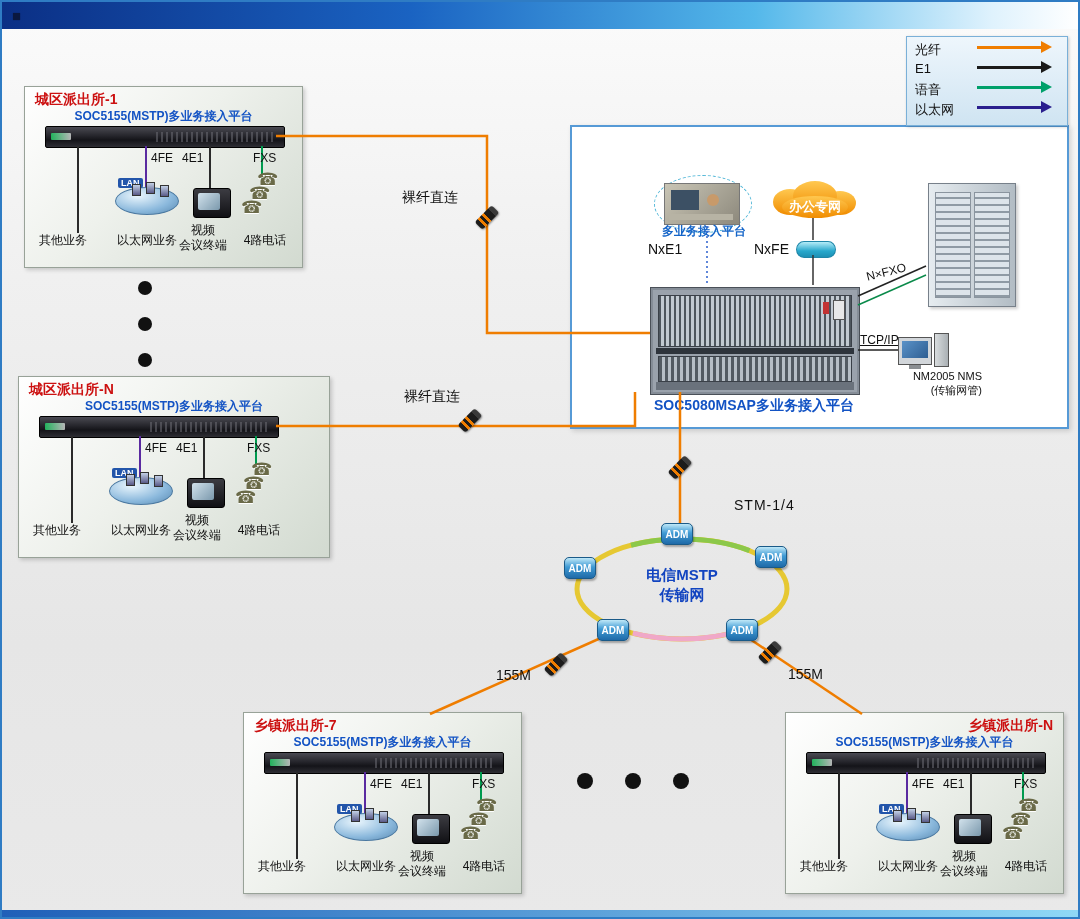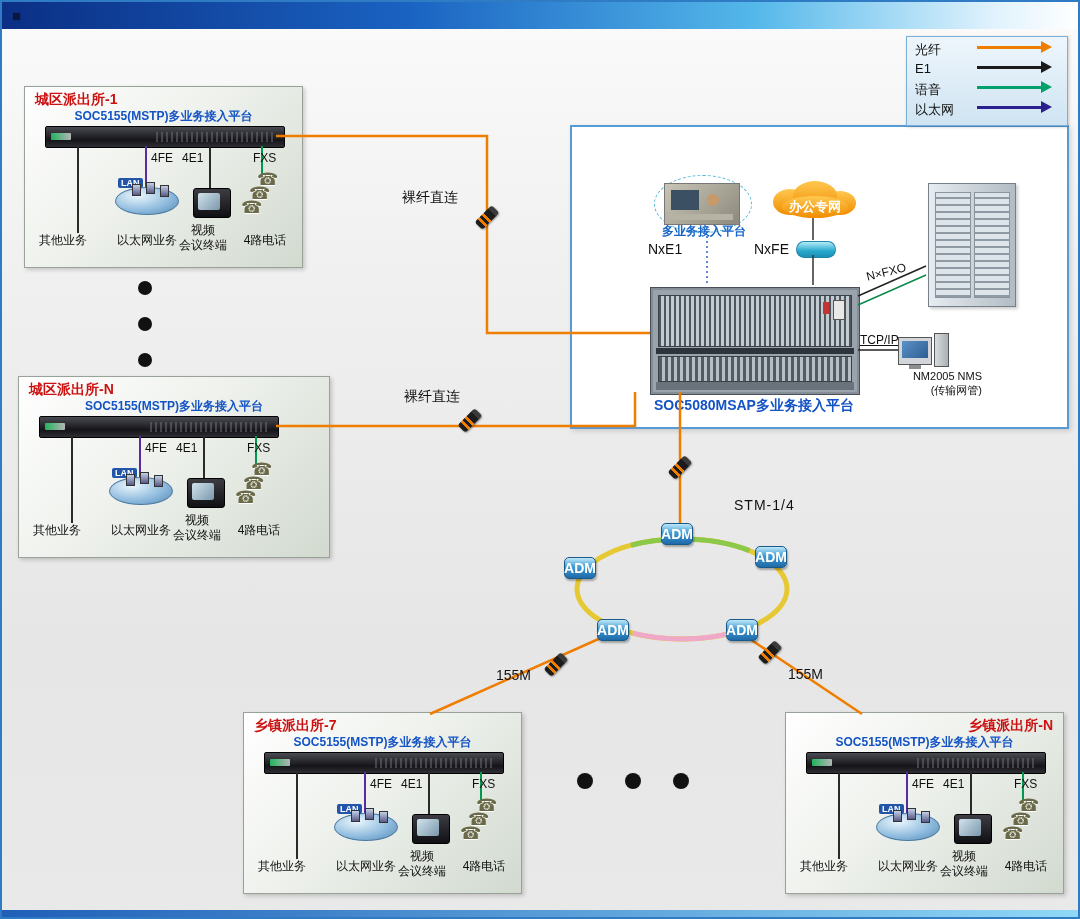--- a/index.html
+++ b/index.html
@@ -96,21 +96,21 @@
     background:repeating-linear-gradient(0deg,#8f9aa4 0 2px,#dde4ea 2px 7px);}
   .cc1{left:6px;}.cc2{left:45px;}
   .monitor{position:absolute;left:326px;top:210px;width:32px;height:26px;background:#d2d6da;border:1px solid #555;}
   .monitor .scr{position:absolute;left:3px;top:3px;right:3px;bottom:6px;background:linear-gradient(135deg,#5a92c8,#2e5e92);}
   .monitor .stand{position:absolute;left:10px;bottom:-5px;width:12px;height:4px;background:#8a8e92;}
   .tower{position:absolute;left:362px;top:206px;width:13px;height:32px;background:linear-gradient(90deg,#d8dcde,#aab0b4);border:1px solid #555;}
   .nms-label{position:absolute;left:300px;top:242px;width:110px;text-align:right;font-size:11px;color:#111;white-space:pre-line;line-height:1.3;}
   
   #wires{position:absolute;left:0;top:0;z-index:15;pointer-events:none;}
   .adm{position:absolute;width:30px;height:20px;z-index:22;border:1px solid #1a5a88;border-radius:5px;
-    background:linear-gradient(180deg,#bfe8f8,#3f9ad4 45%,#1f6aa8);color:#fff;font-weight:bold;font-size:14px;
+    background:linear-gradient(180deg,#bfe8f8,#3f9ad4 45%,#1f6aa8);color:#fff;font-weight:bold;font-size:10px;
     display:flex;align-items:center;justify-content:center;box-shadow:1px 2px 2px rgba(0,0,0,.3);}
   .ring-label{position:absolute;left:612px;top:565px;width:140px;z-index:21;text-align:center;color:#1244c0;
     font-weight:bold;font-size:15px;white-space:pre-line;line-height:1.3;}
   .connector{position:absolute;width:24px;height:11px;z-index:23;border-radius:3px;transform:rotate(-45deg);
     background:linear-gradient(90deg,#1c1c1c 0 4px,#ef7d00 4px 7px,#1c1c1c 7px 10px,#ef7d00 10px 13px,#1c1c1c 13px 19px,#3a3a3a 19px 24px);
     box-shadow:0 1px 2px rgba(0,0,0,.45);}
   .linklabel{position:absolute;z-index:23;font-size:14px;color:#111;}
   .dot{position:absolute;border-radius:50%;background:#111;z-index:8;}
   .dot-v{width:14px;height:14px;}
   .dot-h{width:16px;height:16px;}
@@ -359,20 +359,22 @@
 
     <g>
       <ellipse cx="790" cy="202" rx="17" ry="13" fill="url(#cg)"></ellipse>
       <ellipse cx="840" cy="203" rx="16" ry="12" fill="url(#cg)"></ellipse>
       <ellipse cx="815" cy="196" rx="22" ry="15" fill="url(#cg)"></ellipse>
       <ellipse cx="815" cy="207" rx="33" ry="11" fill="url(#cg)"></ellipse>
       <text x="815" y="211" text-anchor="middle" fill="#ffffff" font-size="13" font-weight="bold">办公专网</text>
     </g>
   </svg>
 
+  <div class="ring-label">电信MSTP
+传输网</div>
   <div id="overlay-root">
       <div class="adm" style="left: 661px; top: 523px;">ADM</div>
       <div class="adm" style="left: 564px; top: 557px;">ADM</div>
       <div class="adm" style="left: 755px; top: 546px;">ADM</div>
       <div class="adm" style="left: 597px; top: 619px;">ADM</div>
       <div class="adm" style="left: 726px; top: 619px;">ADM</div>
     </div>
 
   <div class="connector" style="left:475px;top:212px;"></div>
   <div class="connector" style="left:458px;top:415px;"></div>

